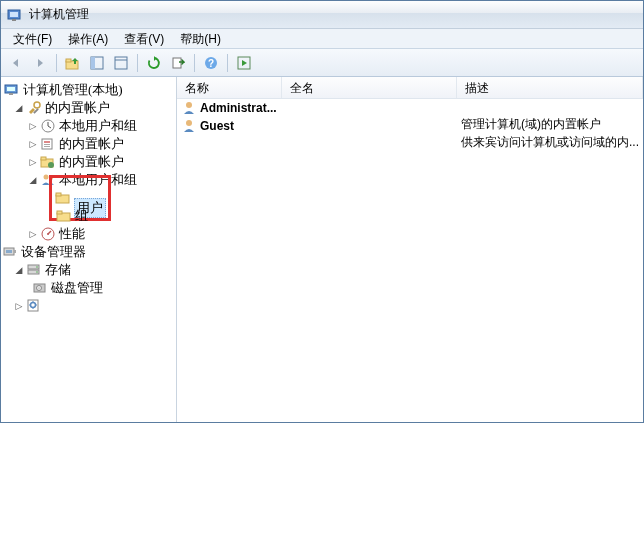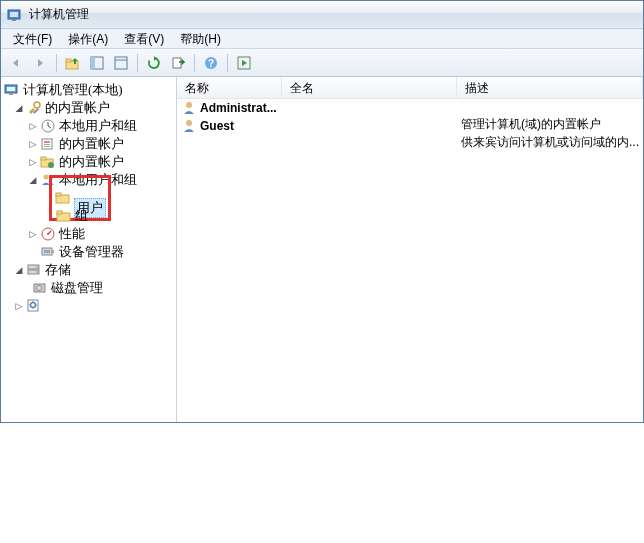--- a/index.html
+++ b/index.html
@@ -252,21 +252,21 @@
                         <svg width="16" height="16">
                           <circle cx="8" cy="8" r="6" fill="#fff" stroke="#b55"></circle>
                           <path d="M8 8 L11 5" stroke="#b55" stroke-width="1.5"></path>
                           <circle cx="8" cy="8" r="1" fill="#b55"></circle>
                         </svg>
                       </span>
                   <span class="tree-label">性能</span>
                 </div>
                   </li>
                 <li>
-                    <div class="tree-row" style="padding-left:38px">
+                    <div class="tree-row" style="">
                   <span class="tree-icon">
                         <svg width="16" height="16">
                           <rect x="2" y="4" width="10" height="7" fill="#d8d8d8" stroke="#888"></rect>
                           <rect x="4" y="6" width="6" height="3" fill="#8ac"></rect>
                           <rect x="12" y="6" width="2" height="3" fill="#aaa"></rect>
                         </svg>
                       </span>
                   <span class="tree-label">设备管理器</span>
                 </div>
                   </li>

